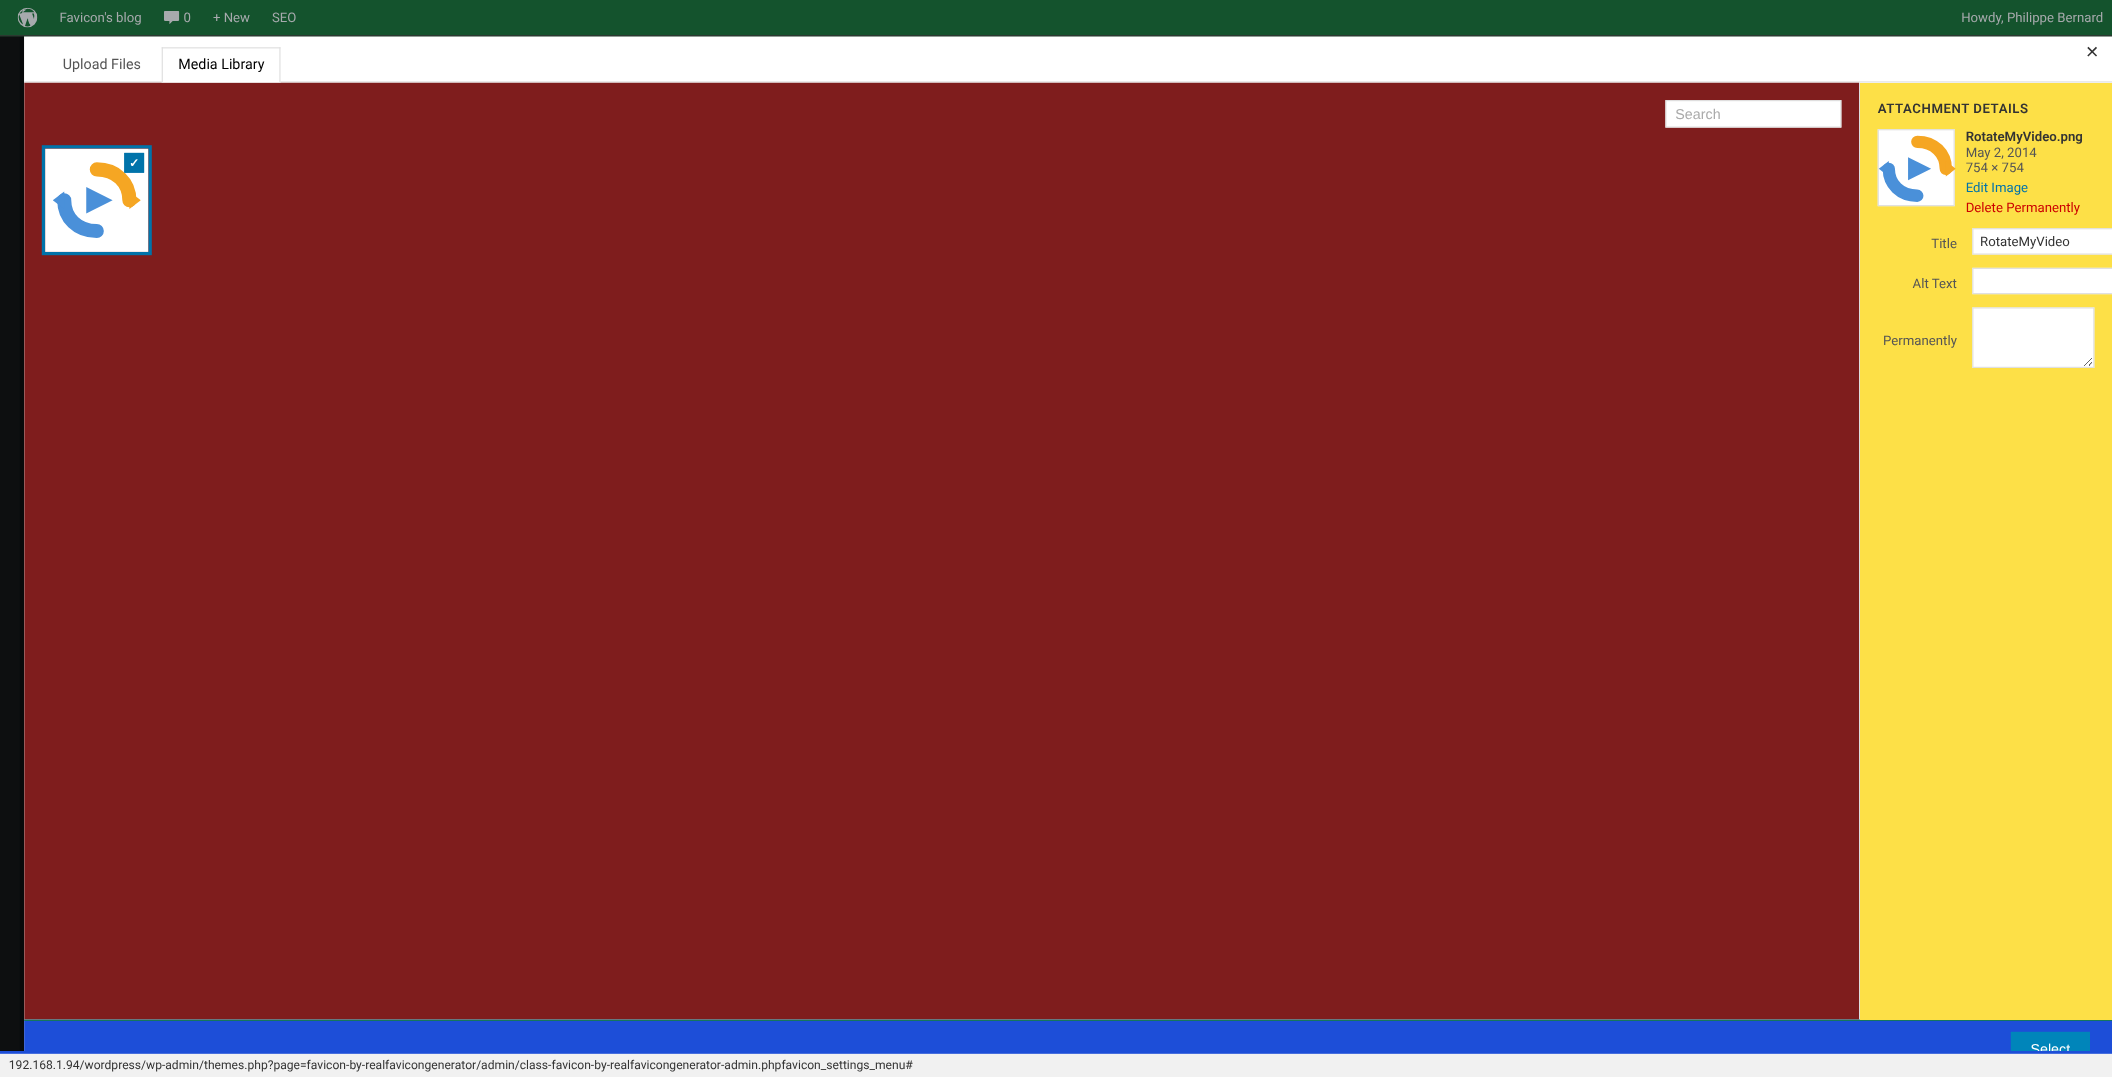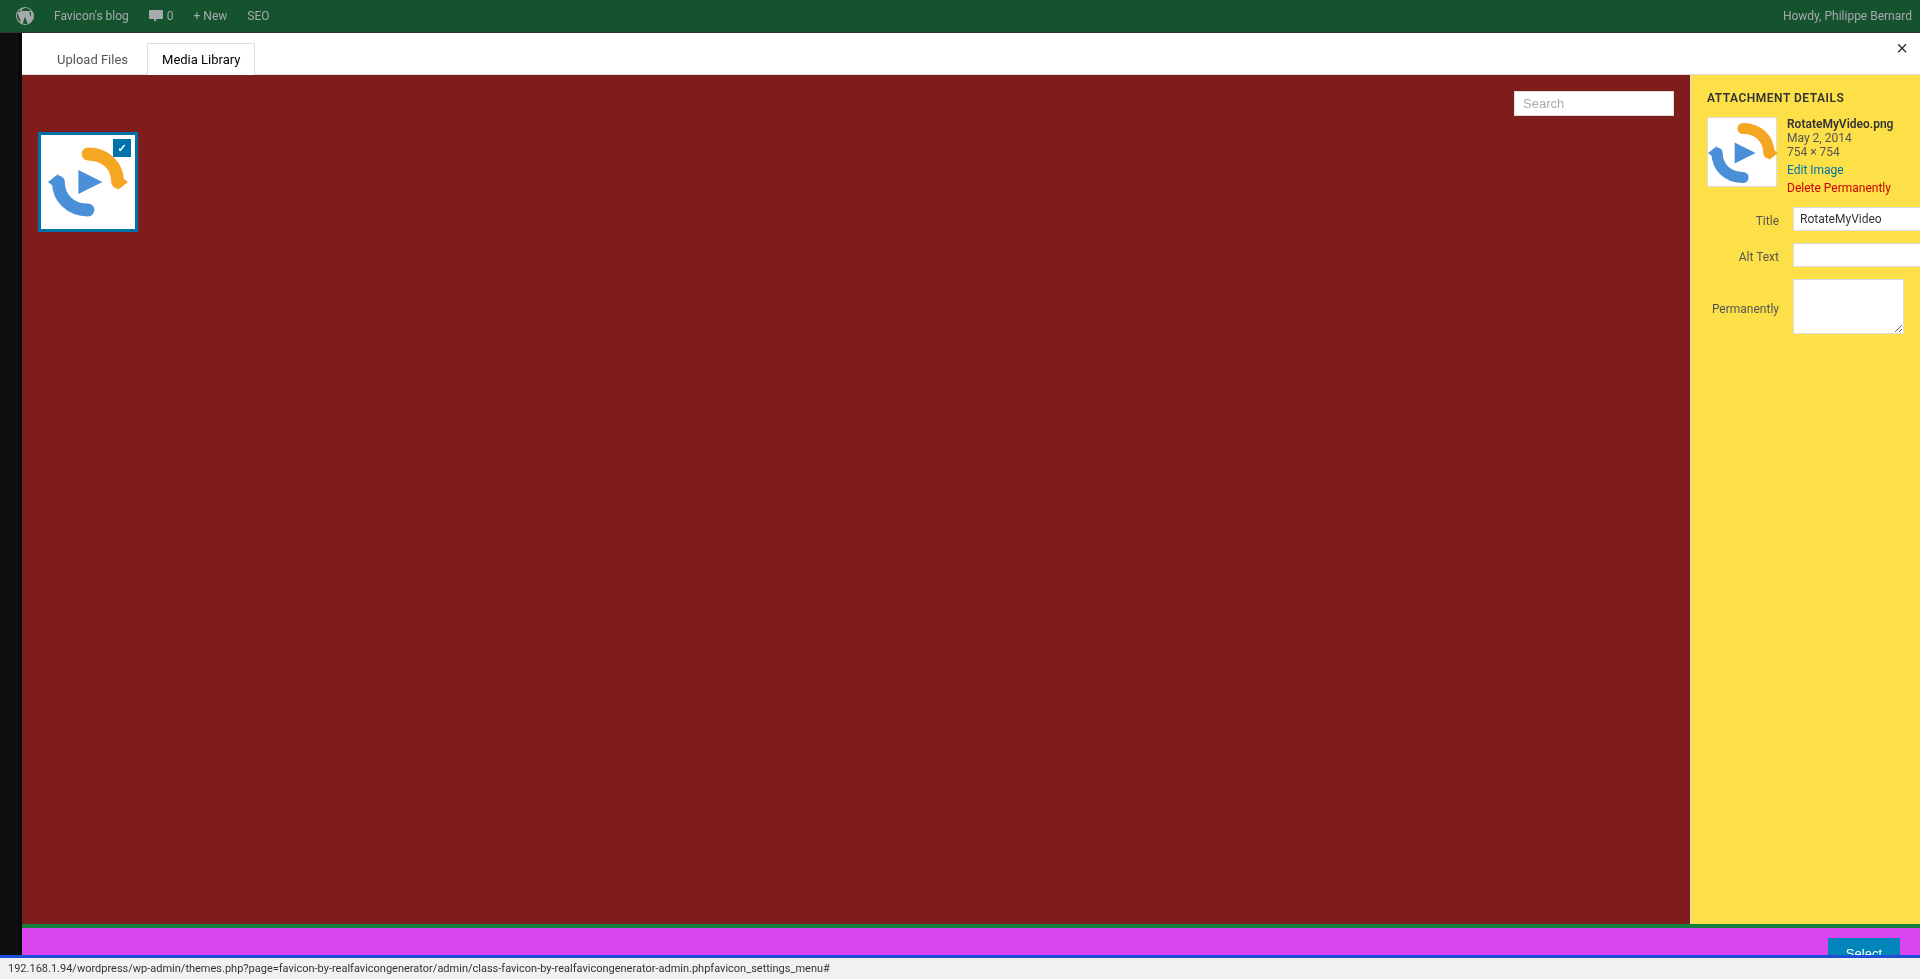--- a/index.html
+++ b/index.html
@@ -274,22 +274,22 @@
       font-size: 12px;
       font-family: inherit;
       color: #333;
       background: #fff;
       height: 55px;
       resize: vertical;
     }
 
     
     .modal-footer {
-      background: #d946ef;
-      border-top: 4px solid #15803d;
+      background: #1d4ed8;
+      border-top: 1px solid #15803d;
       padding: 10px 20px;
       display: flex;
       justify-content: flex-end;
     }
 
     .btn-select {
       background: #0085ba;
       color: #fff;
       border: none;
       padding: 8px 18px;

